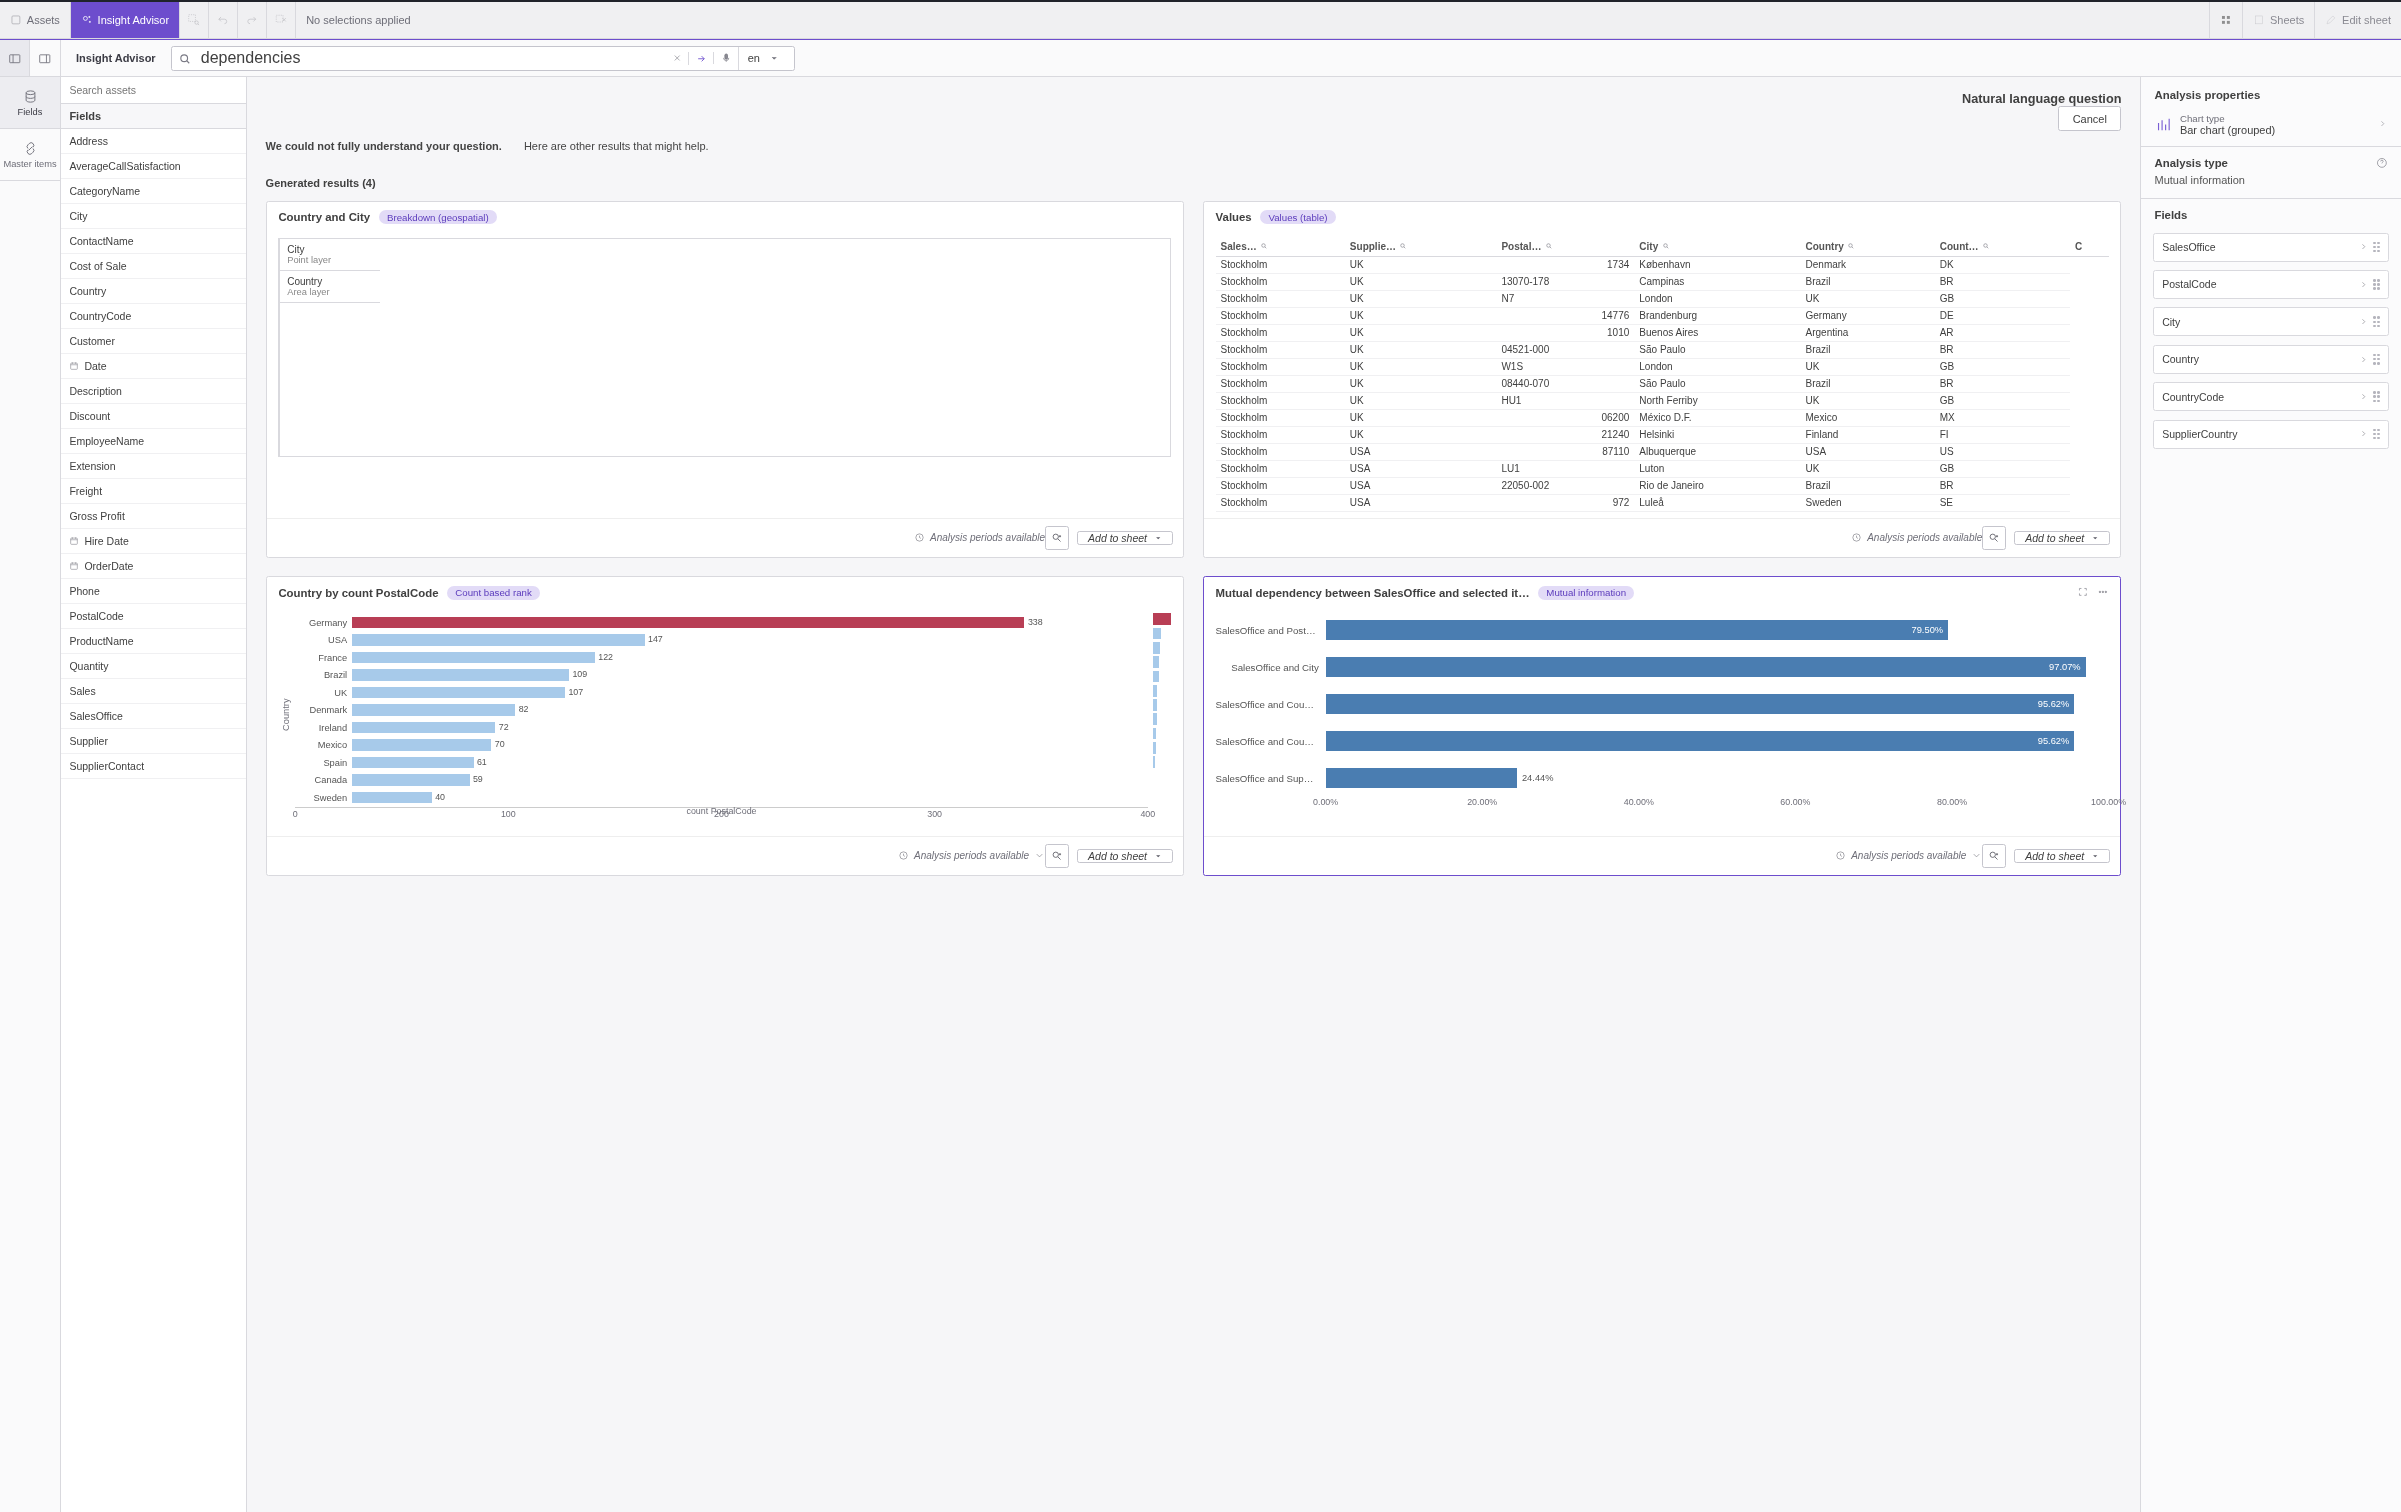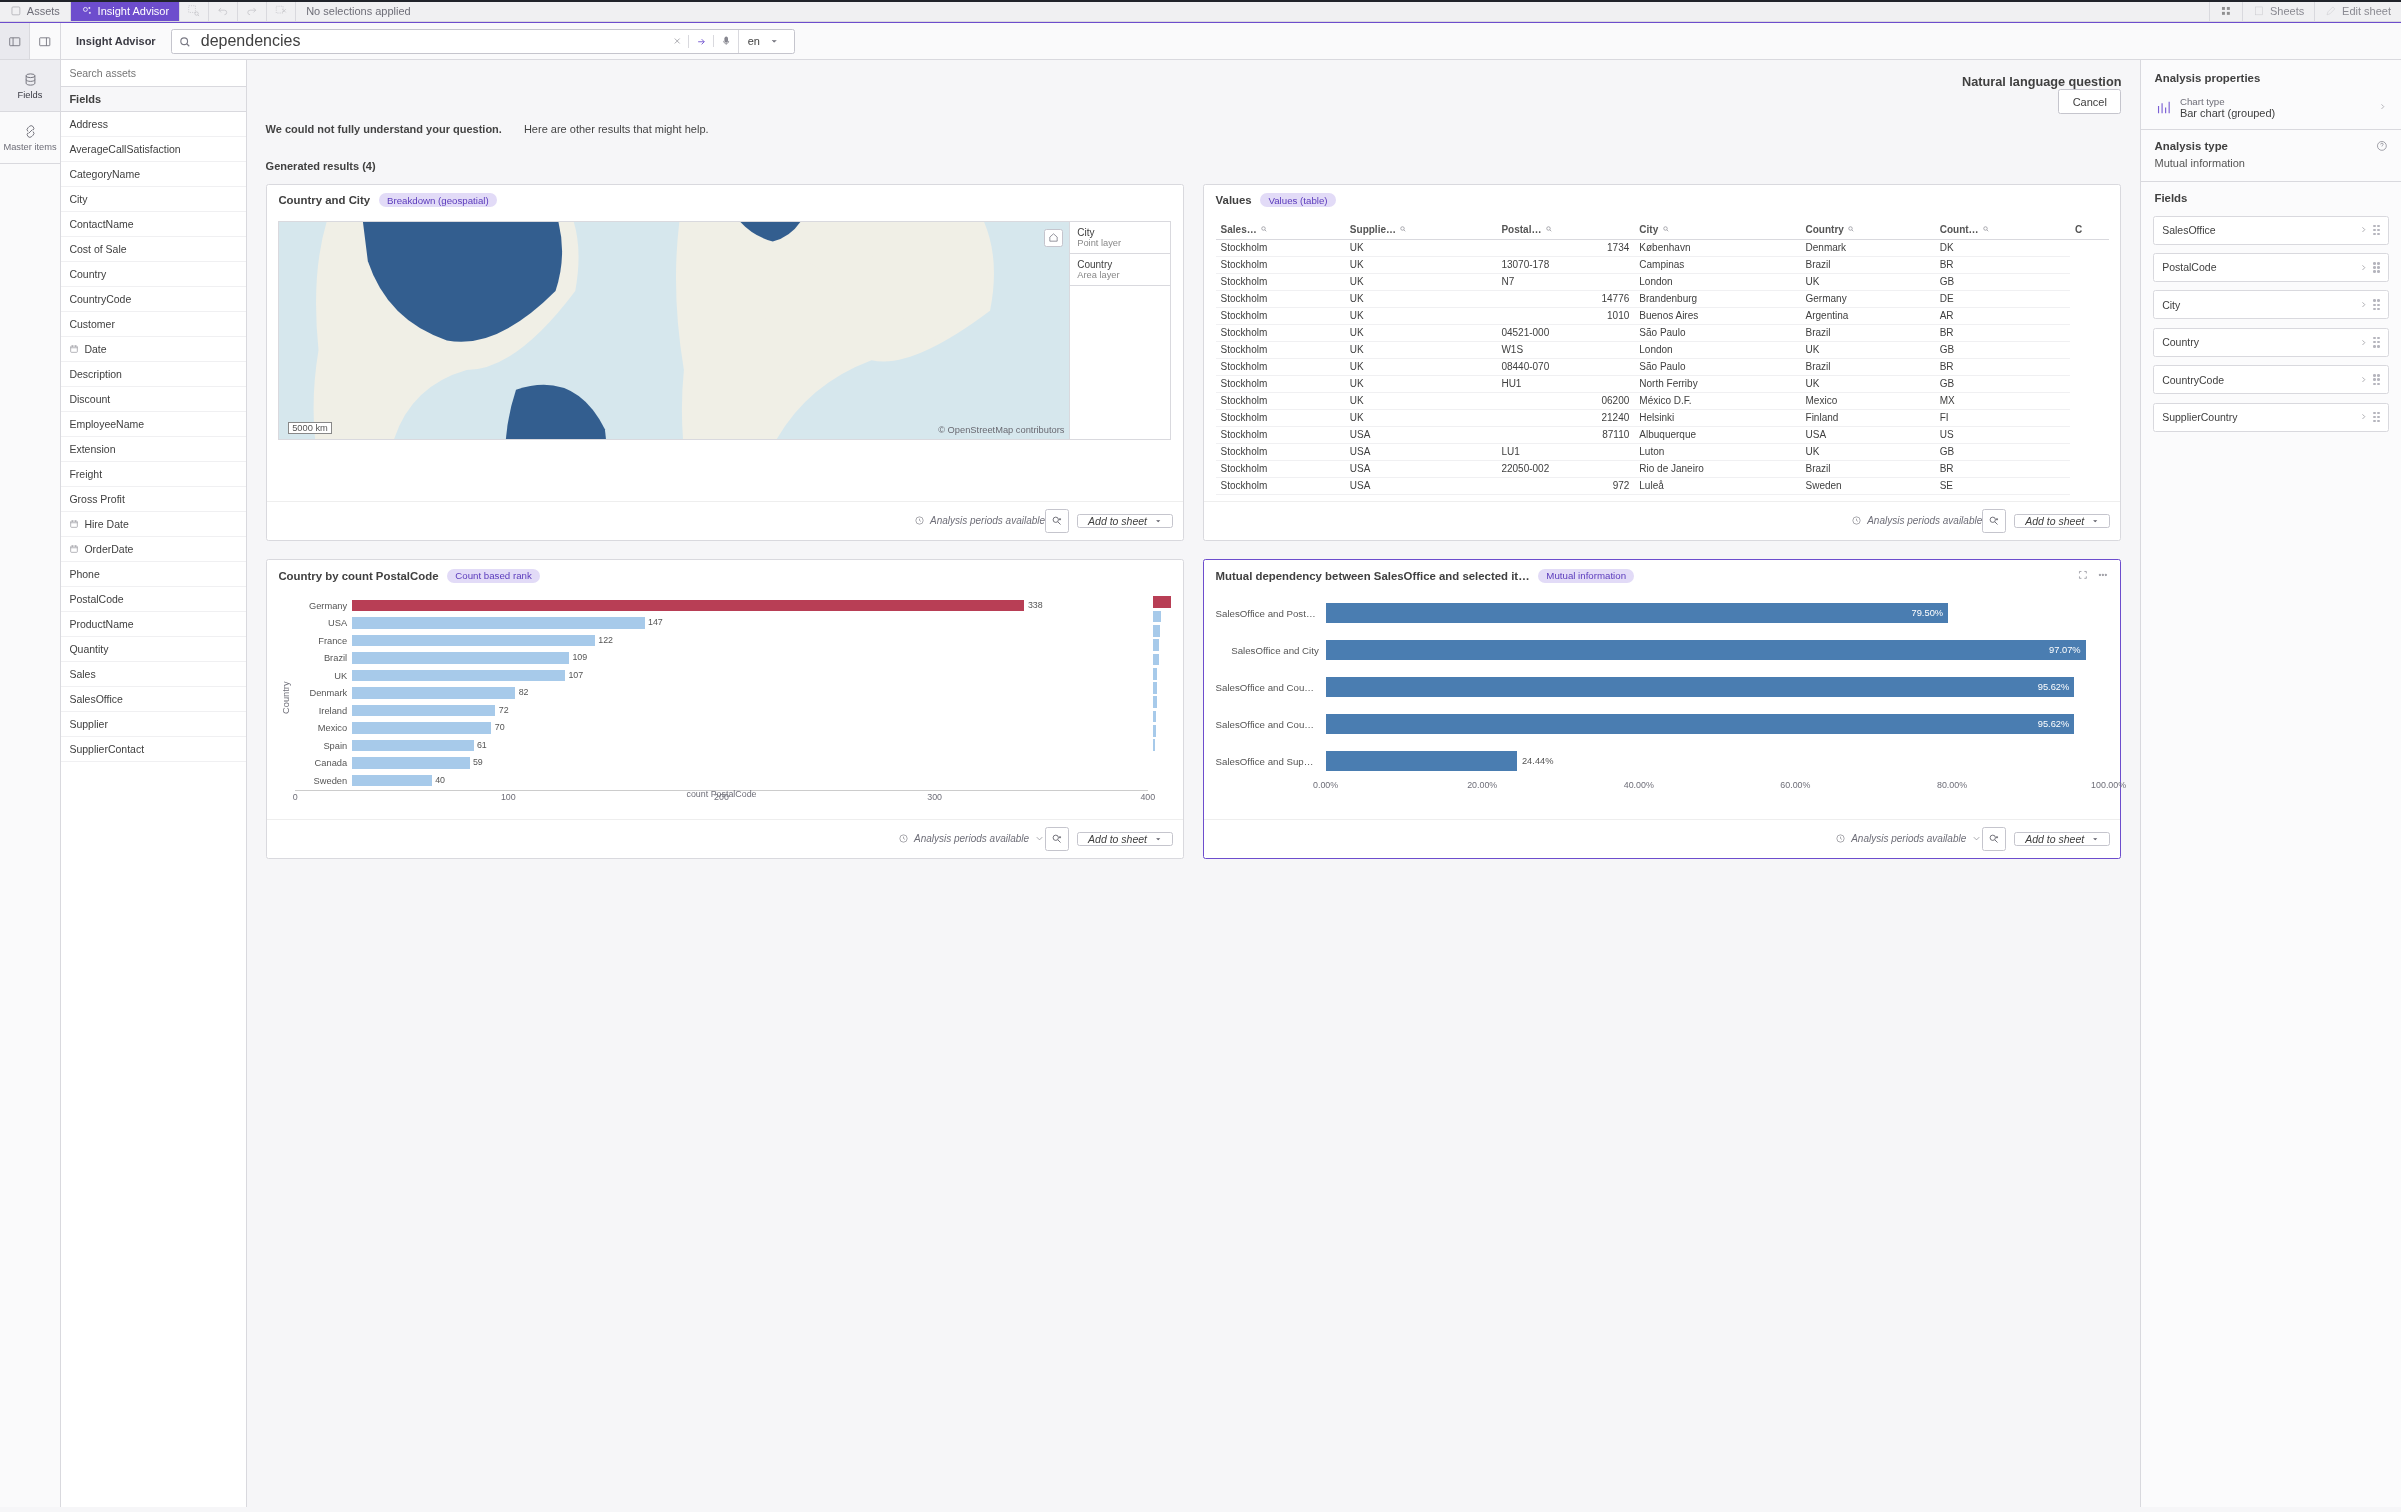--- a/index.html
+++ b/index.html
@@ -21,21 +21,21 @@
     --badge:#e2dbf7;
     --badge-text:#5b3bbc;
   }
   *{box-sizing:border-box;font-family:"Segoe UI",Arial,Helvetica,sans-serif;}
   html,body{margin:0;height:100%;background:var(--bg);color:var(--text);font-size:11px;}
 
   
   .top-edge{height:1.7px;background:#20232a;}
 
   
-  .sel-bar{display:flex;align-items:stretch;height:20px;background:#f0f0f2;border-bottom:0.8px solid var(--border);}
+  .sel-bar{display:flex;align-items:stretch;height:37px;background:#f0f0f2;border-bottom:0.8px solid var(--border);}
   .sel-chip{display:flex;align-items:center;gap:5px;padding:0 10px;border-right:0.8px solid var(--border);color:var(--text-muted);}
   .sel-chip svg{width:11.8px;height:11.8px;opacity:.55;}
   .sel-toolbtn{display:flex;align-items:center;justify-content:center;width:29px;border-right:0.8px solid var(--border);color:var(--text-muted);cursor:pointer;}
   .sel-toolbtn svg{width:13.5px;height:13.5px;opacity:.45;}
   .sel-active{background:var(--purple);color:#fff;}
   .sel-active svg{opacity:1;}
   .sel-text{display:flex;align-items:center;padding:0 10px;color:var(--text-muted);}
   .sel-spacer{flex:1;}
   .sel-right-btn{display:flex;align-items:center;gap:5px;padding:0 10px;border-left:0.8px solid var(--border);color:var(--text-subtle);}
   .sel-right-btn svg{width:11.8px;height:11.8px;opacity:.4;}
@@ -423,40 +423,20 @@
 
     <div class="card-grid">
 
       <div class="card">
         <div class="card-h">
           <span class="title">Country and City</span>
           <span class="badge">Breakdown (geospatial)</span>
         </div>
         <div class="card-body">
           <div class="map-wrap">
-            <div class="map-svg">
-              <svg viewBox="0 0 400 260" width="100%" height="100%" preserveAspectRatio="xMidYMid slice">
-                <rect width="400" height="260" fill="#d6e7ed"></rect>
-
-                <path d="M30 60 Q60 30 110 40 Q160 55 150 110 Q120 150 95 150 Q60 160 55 200 Q50 230 80 240 L40 250 Q10 200 20 140 Q15 90 30 60 Z" fill="#f0efe6"></path>
-                <path d="M40 55 Q80 35 130 50 Q150 80 140 110 Q110 140 85 135 Q55 125 45 95 Z" fill="#335e8f"></path>
-                <path d="M120 160 Q150 150 165 180 Q170 220 150 245 Q130 250 118 225 Q110 190 120 160 Z" fill="#335e8f"></path>
-                <path d="M210 40 Q260 20 330 45 Q370 70 360 120 Q320 150 300 145 Q260 160 245 200 Q230 240 255 250 L220 250 Q200 200 205 150 Q195 90 210 40 Z" fill="#f0efe6"></path>
-                <path d="M225 45 Q255 35 270 55 Q268 80 250 85 Q232 80 225 60 Z" fill="#335e8f"></path>
-                <path d="M250 95 Q280 90 285 120 Q275 150 255 150 Q240 130 250 95 Z" fill="#f0efe6"></path>
-                <path d="M300 70 Q340 60 360 95 Q358 130 330 135 Q305 120 300 90 Z" fill="#f0efe6"></path>
-              </svg>
-              <div class="map-reset">
-                <svg viewBox="0 0 24 24">
-                    <path d="M4 11l8-7 8 7v9H4z"></path>
-                  </svg>
-              </div>
-              <div class="map-scale">5000 km</div>
-              <div class="map-attrib">© OpenStreetMap contributors</div>
-            </div>
             <div class="map-legend">
               <div class="lg">
                 <div>City</div>
                 <div style="font-size:9.3px;color:#888">Point layer</div>
               </div>
               <div class="lg">
                 <div>Country</div>
                 <div style="font-size:9.3px;color:#888">Area layer</div>
               </div>
             </div>

